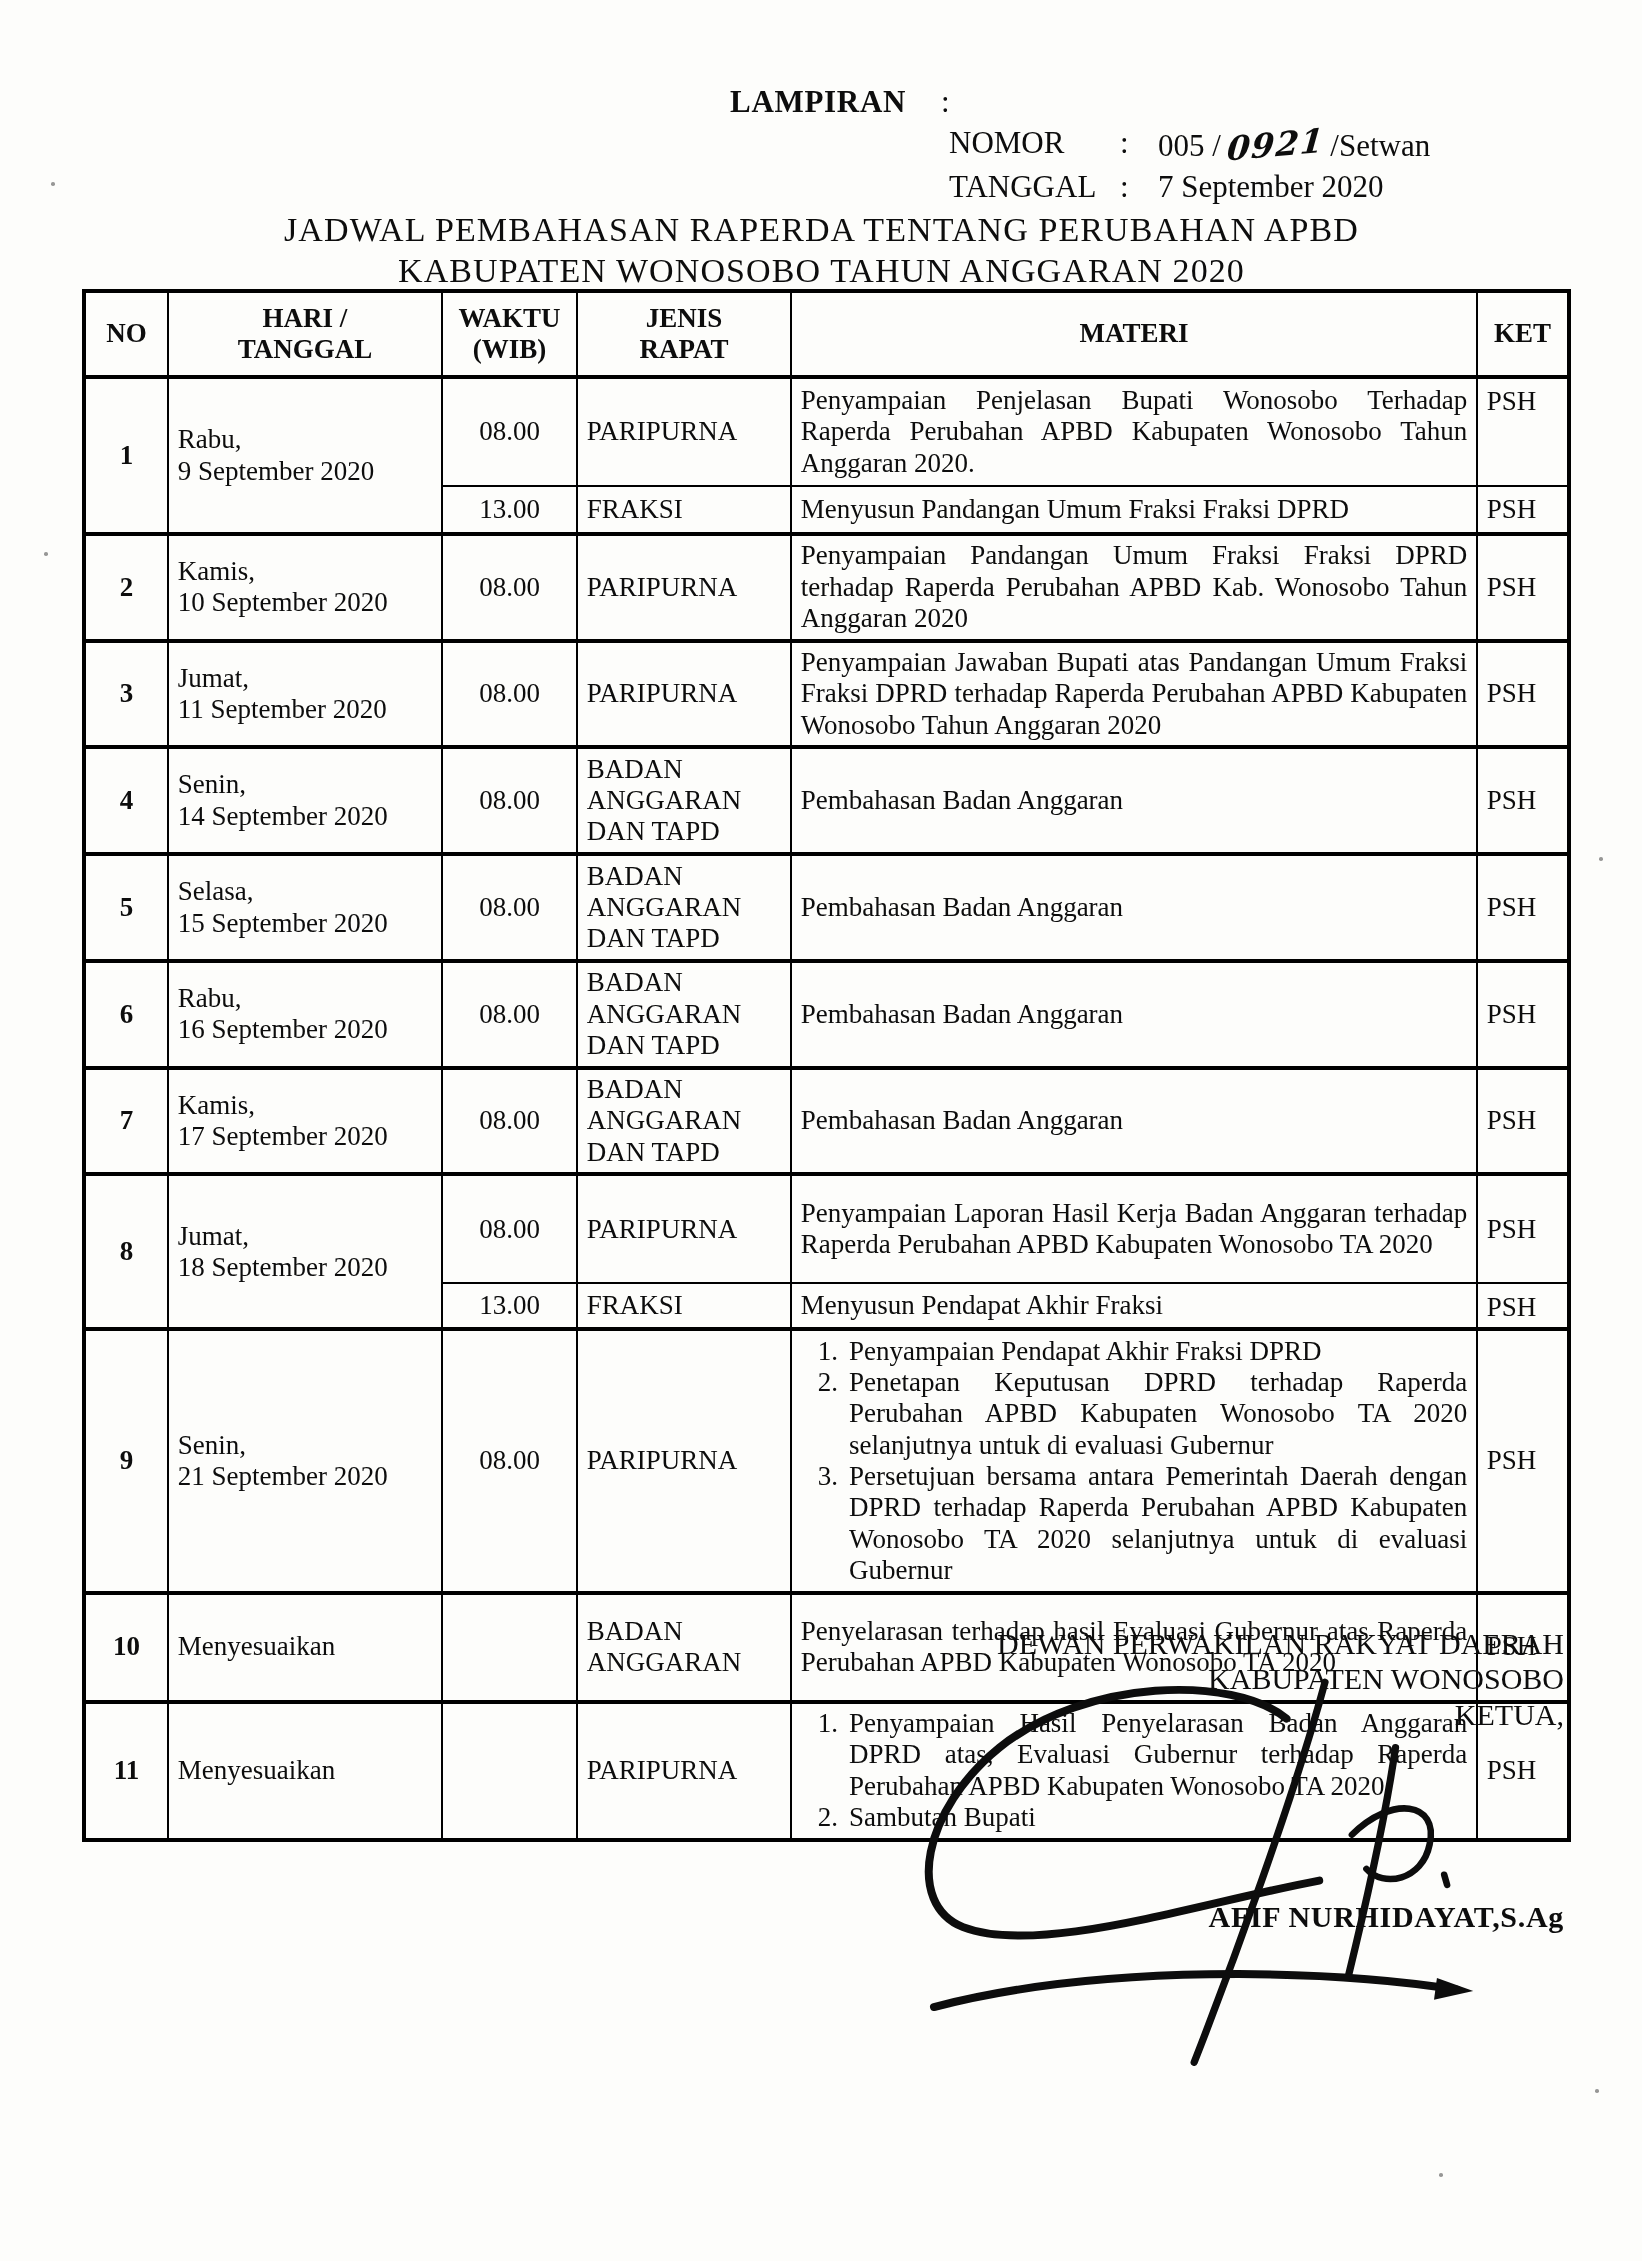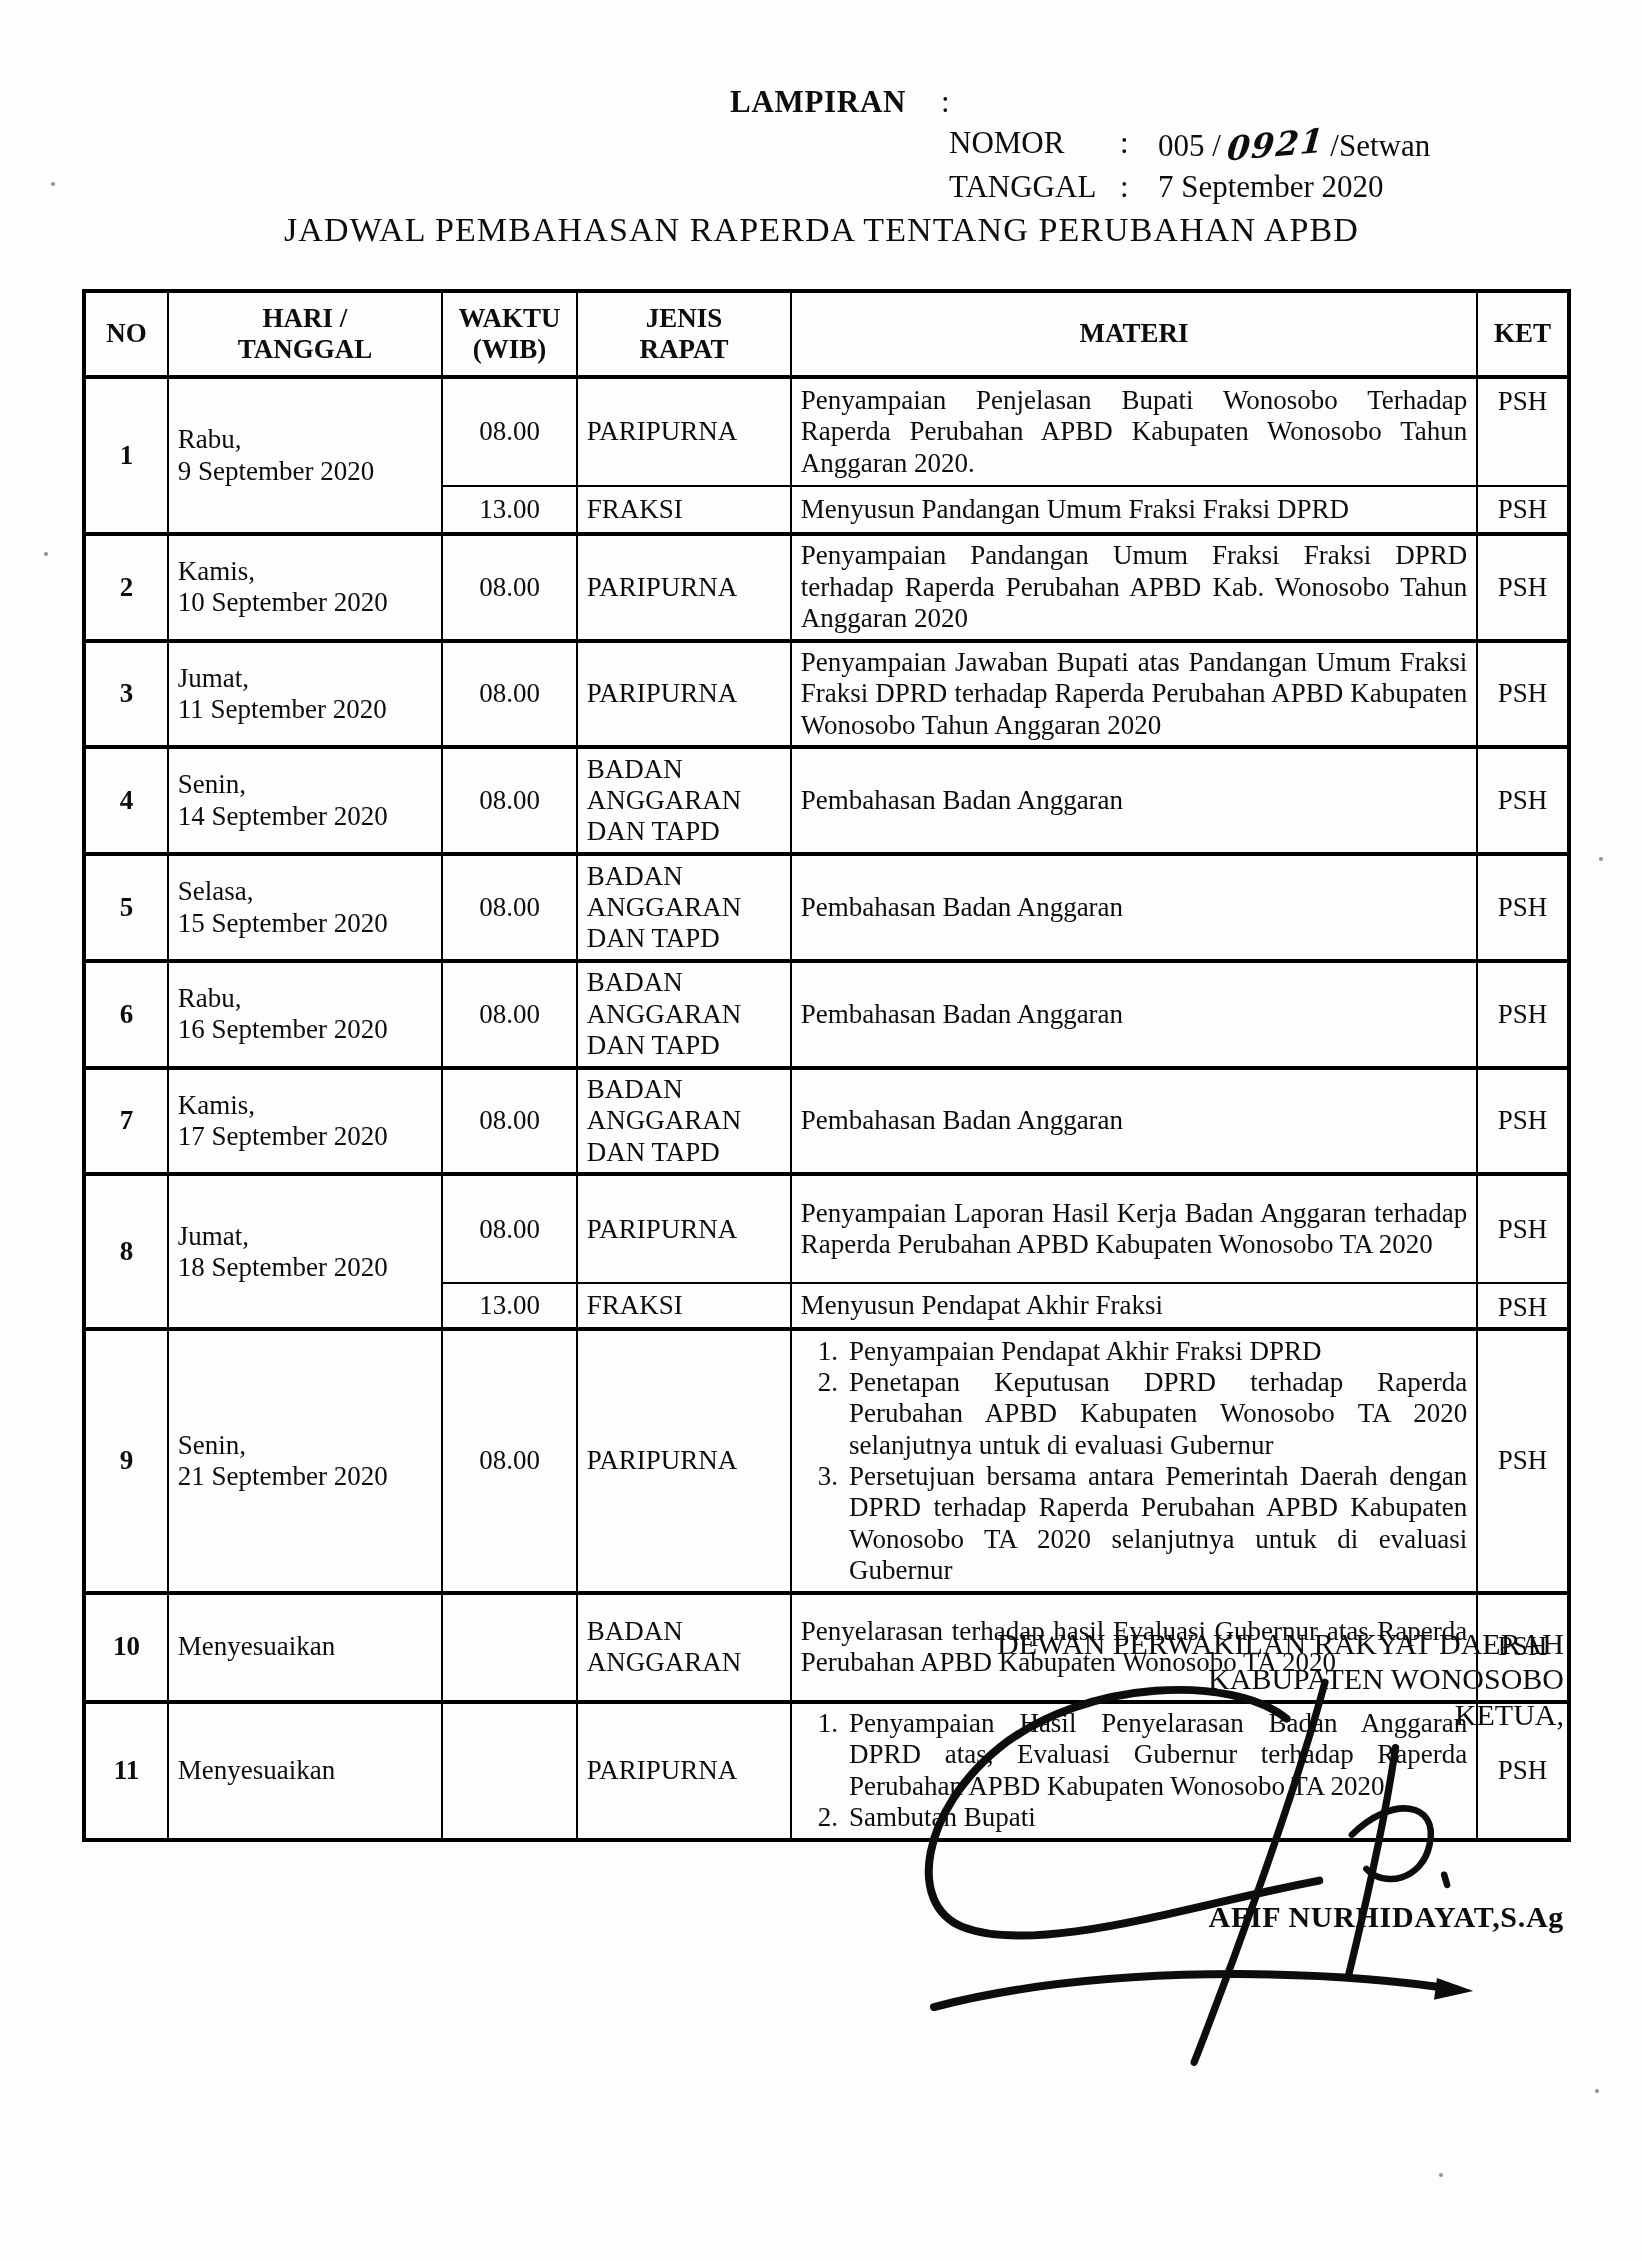--- a/index.html
+++ b/index.html
@@ -56,21 +56,21 @@
   col.c-hari{width:274px;}
   col.c-waktu{width:135px;}
   col.c-jenis{width:214px;}
   col.c-materi{width:686px;}
   col.c-ket{width:92px;}
   td.no{text-align:center;font-weight:bold;}
   td.hari{text-align:left;padding-left:13px;}
   td.waktu{text-align:center;}
   td.jenis{text-align:left;}
   td.materi{text-align:justify;padding:5.8px 11.6px;margin-top:12px;}
-  td.ket{text-align:center;}
+  td.ket{}
   td.ket.v-top{vertical-align:top;padding-top:7.3px;}
   ol.materi-list{margin:0;padding-left:44px;}
   ol.materi-list li{text-align:justify;padding-left:4.4px;}
   
   .sig-block{
     position:absolute;top:1626px;left:881px;width:683px;
     text-align:right;font-size:30px;line-height:1.18;
   }
   .sig-name{font-weight:bold;margin-top:167px;letter-spacing:0.7px;}
   .sig-scribble{
@@ -99,20 +99,21 @@
     <div class="ref-line">
       <span class="ref-indent"></span>
       <span class="ref-label-2">TANGGAL</span>
       <span class="ref-colon">:</span>
       <span class="ref-value">7 September 2020</span>
     </div>
   </div>
 
   <div class="doc-title">
     <div>JADWAL PEMBAHASAN RAPERDA TENTANG PERUBAHAN APBD</div>
+    <div>KABUPATEN WONOSOBO TAHUN ANGGARAN 2020</div>
   </div>
 
   <div class="tbl-wrap">
     <table class="sched">
       <colgroup>
         <col class="c-no">
           <col class="c-hari">
           <col class="c-waktu">
         <col class="c-jenis">
           <col class="c-materi">

